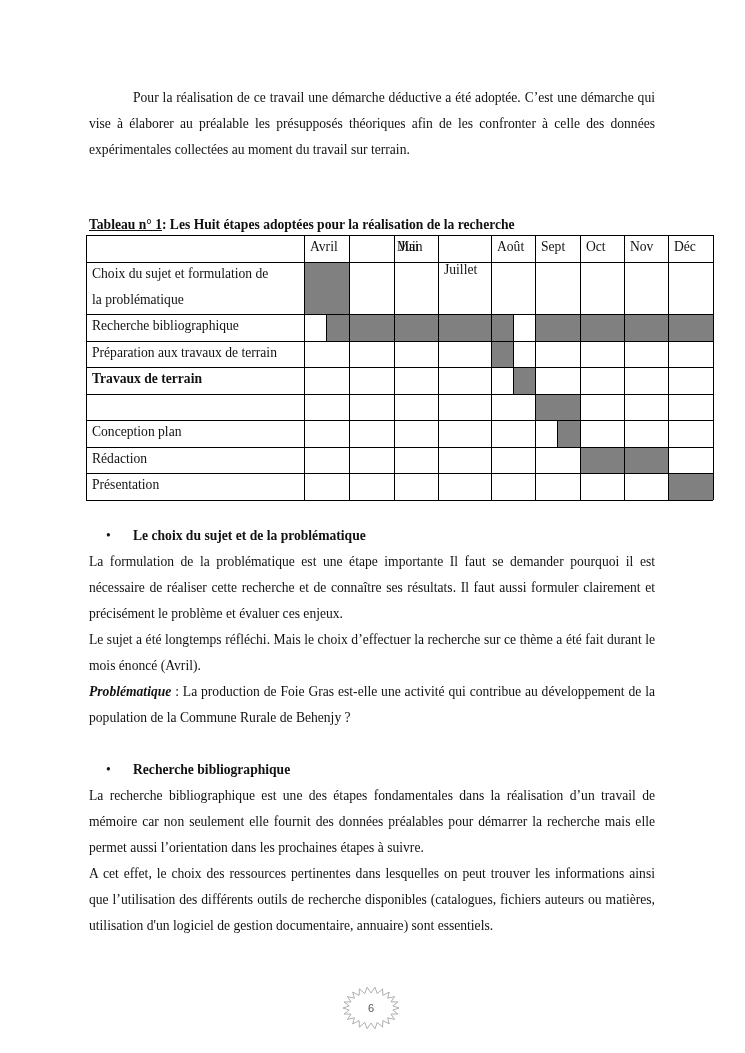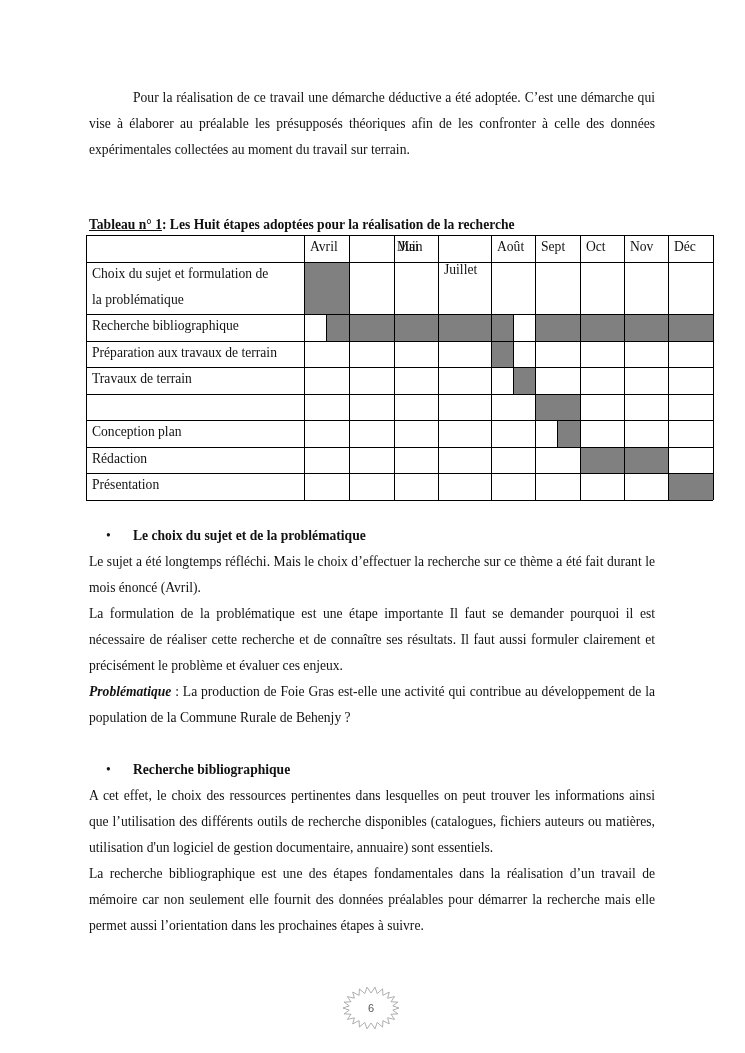--- a/index.html
+++ b/index.html
@@ -48,21 +48,21 @@
       <div class="cell-text" style="left: 588px; top: -1px;">Déc</div>
       <div class="bar" style="left: 218px; top: 27px; width: 45px; height: 52px; background: rgb(128, 128, 128);"></div>
       <div class="cell-text" style="left: 6px; top: 26px;">Choix du sujet et formulation de</div>
       <div class="cell-text" style="left: 6px; top: 52px;">la problématique</div>
       <div class="bar" style="left: 240.5px; top: 79px; width: 186.5px; height: 27px; background: rgb(128, 128, 128);"></div>
       <div class="bar" style="left: 449px; top: 79px; width: 178px; height: 27px; background: rgb(128, 128, 128);"></div>
       <div class="cell-text" style="left: 6px; top: 78px;">Recherche bibliographique</div>
       <div class="bar" style="left: 405px; top: 106px; width: 22px; height: 26px; background: rgb(128, 128, 128);"></div>
       <div class="cell-text" style="left: 6px; top: 105px;">Préparation aux travaux de terrain</div>
       <div class="bar" style="left: 427px; top: 132px; width: 22px; height: 27px; background: rgb(128, 128, 128);"></div>
-      <div class="cell-text" style="left: 6px; top: 131px;">Travaux de terrain</div>
+      <div class="cell-text" style="left: 6px; top: 131px; font-weight: bold;">Travaux de terrain</div>
       <div class="bar" style="left: 449px; top: 159px; width: 45px; height: 26px; background: rgb(128, 128, 128);"></div>
       <div class="bar" style="left: 471.5px; top: 185px; width: 22.5px; height: 27px; background: rgb(128, 128, 128);"></div>
       <div class="cell-text" style="left: 6px; top: 184px;">Conception plan</div>
       <div class="bar" style="left: 494px; top: 212px; width: 88px; height: 26px; background: rgb(128, 128, 128);"></div>
       <div class="cell-text" style="left: 6px; top: 211px;">Rédaction</div>
       <div class="bar" style="left: 582px; top: 238px; width: 45px; height: 27px; background: rgb(128, 128, 128);"></div>
       <div class="cell-text" style="left: 6px; top: 237px;">Présentation</div>
       <div class="grid-line" style="left: 0px; top: -0.5px; width: 627px; height: 1px;"></div>
       <div class="grid-line" style="left: 0px; top: 26.5px; width: 627px; height: 1px;"></div>
       <div class="grid-line" style="left: 0px; top: 78.5px; width: 627px; height: 1px;"></div>
@@ -84,29 +84,29 @@
       <div class="grid-line" style="left: 537.5px; top: 0px; width: 1px; height: 265px;"></div>
       <div class="grid-line" style="left: 581.5px; top: 0px; width: 1px; height: 265px;"></div>
       <div class="grid-line" style="left: 626.5px; top: 0px; width: 1px; height: 265px;"></div>
       <div class="grid-line" style="left: 240px; top: 79px; width: 1px; height: 27px;"></div>
       <div class="grid-line" style="left: 426.5px; top: 79px; width: 1px; height: 80px;"></div>
       <div class="grid-line" style="left: 471px; top: 185px; width: 1px; height: 27px;"></div>
     </div>
 
   <div class="text-block" style="top:523px;">
     <p class="bullet-head"><span class="dot">•</span><span>Le choix du sujet et de la problématique</span></p>
+    <p>La formulation de la problématique est une étape importante  Il faut se demander pourquoi il est nécessaire de réaliser cette recherche et de connaître ses résultats. Il faut aussi formuler clairement et précisément le problème et évaluer ces enjeux.</p>
     <p>Le sujet a été longtemps réfléchi. Mais le choix d’effectuer la recherche sur ce thème a été fait durant le mois énoncé (Avril).</p>
-    <p>La formulation de la problématique est une étape importante  Il faut se demander pourquoi il est nécessaire de réaliser cette recherche et de connaître ses résultats. Il faut aussi formuler clairement et précisément le problème et évaluer ces enjeux.</p>
     <p><span class="prob-label">Problématique</span><span> : La production de Foie Gras est-elle une activité qui contribue au développement de la population de la Commune Rurale de Behenjy ?</span></p>
   </div>
 
   <div class="text-block" style="top:757px;">
     <p class="bullet-head"><span class="dot">•</span><span>Recherche bibliographique</span></p>
+    <p>La recherche bibliographique est une des étapes fondamentales dans la réalisation d’un travail de mémoire car non seulement elle fournit des données préalables pour démarrer la recherche mais elle permet aussi l’orientation dans les prochaines étapes à suivre.</p>
     <p>A cet effet, le choix des ressources pertinentes dans lesquelles on peut trouver les informations ainsi que l’utilisation des différents outils de recherche disponibles (catalogues, fichiers auteurs ou matières, utilisation d'un logiciel de gestion documentaire, annuaire) sont essentiels.</p>
-    <p>La recherche bibliographique est une des étapes fondamentales dans la réalisation d’un travail de mémoire car non seulement elle fournit des données préalables pour démarrer la recherche mais elle permet aussi l’orientation dans les prochaines étapes à suivre.</p>
   </div>
 
   <div class="page-num">
     <svg width="60" height="46" viewBox="0 0 60 46" id="burst">
         <polygon points="58.0,23.0 51.8,25.1 56.9,28.9 50.0,29.2 53.6,34.4 46.6,32.8 48.3,38.9 41.9,35.6 41.6,42.1 36.2,37.4 34.0,43.8 30.0,38.0 26.0,43.8 23.8,37.4 18.4,42.1 18.1,35.6 11.7,38.9 13.4,32.8 6.4,34.4 10.0,29.2 3.1,28.9 8.2,25.1 2.0,23.0 8.2,20.9 3.1,17.1 10.0,16.8 6.4,11.6 13.4,13.2 11.7,7.1 18.1,10.4 18.4,3.9 23.8,8.6 26.0,2.2 30.0,8.0 34.0,2.2 36.2,8.6 41.6,3.9 41.9,10.4 48.3,7.1 46.6,13.2 53.6,11.6 50.0,16.8 56.9,17.1 51.8,20.9" fill="none" stroke="#9a9a9a" stroke-width="0.8"></polygon>
       </svg>
     <span>6</span>
   </div>
 </div>
 

